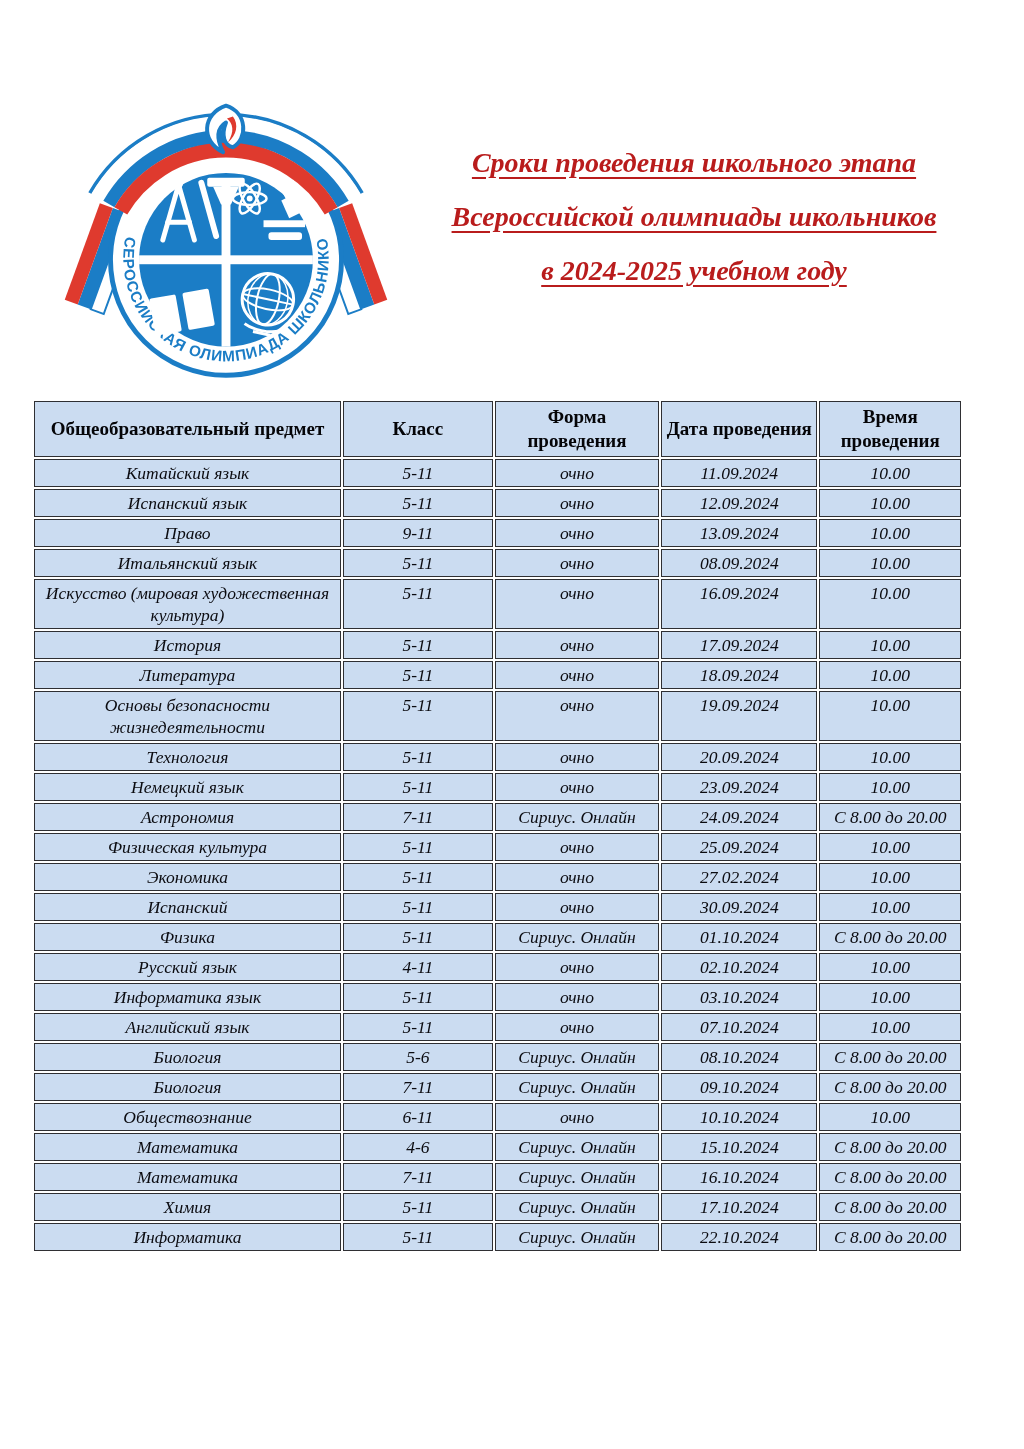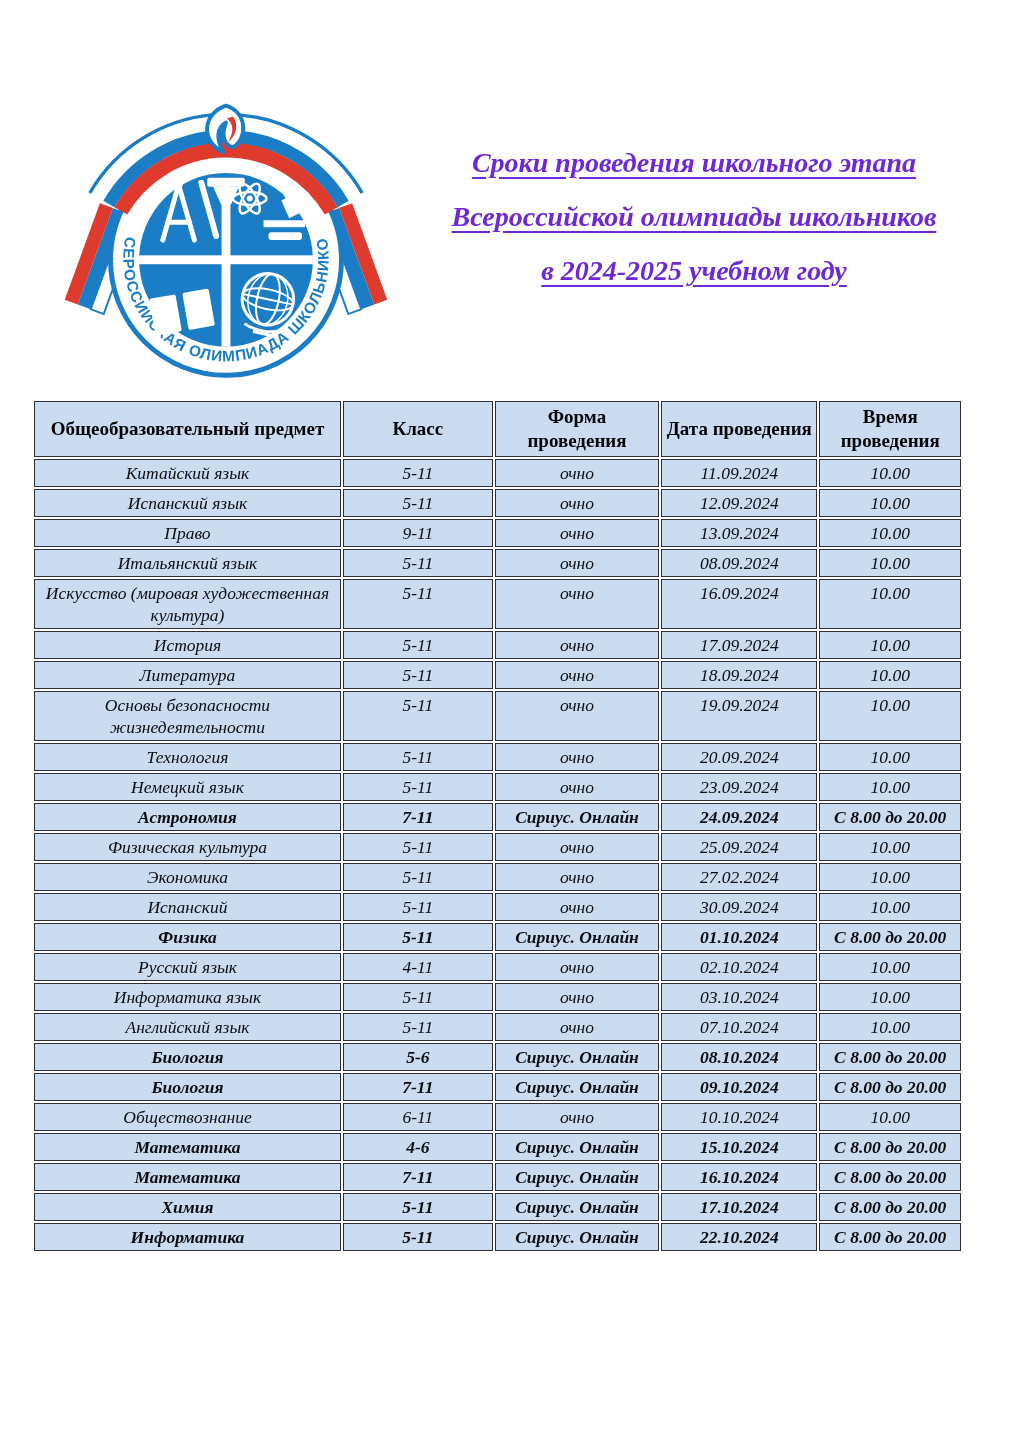--- a/index.html
+++ b/index.html
@@ -7,21 +7,21 @@
     width:1024px;height:1449px;position:relative;background:#ffffff;
     font-family:"Liberation Serif", serif;color:#000;
   }
   .page{position:absolute;inset:0;}
   
   .logo-wrap{position:absolute;left:64px;top:84px;width:324px;height:316px;}
   
   .title-block{position:absolute;left:398px;top:146px;width:592px;text-align:center;}
   .title-line{
     font-family:"Liberation Serif", serif;font-style:italic;font-weight:bold;
-    font-size:28px;line-height:33px;margin:0 0 21px 0;color:#6d28d9;
+    font-size:28px;line-height:33px;margin:0 0 21px 0;color:#b91c1c;
     text-decoration:underline;text-underline-offset:5px;
   }
   
   table.schedule{
     position:absolute;left:32px;top:399px;width:931px;
     border-collapse:separate;border-spacing:2px;background:#ffffff;
     table-layout:fixed;
   }
   table.schedule th, table.schedule td{
     background:#cbdcf1;border:1px solid #2f2f33;overflow:hidden;
@@ -29,21 +29,21 @@
   table.schedule th{
     font-family:"Liberation Serif", serif;font-weight:bold;
     font-size:19px;line-height:24px;padding:3px 4px;text-align:center;
     vertical-align:middle;color:#050508;
   }
   table.schedule td{
     font-family:"Liberation Serif", serif;font-style:italic;
     font-size:17.5px;line-height:22px;padding:2px 8px;text-align:center;
     vertical-align:top;color:#0b0b10;
   }
-  table.schedule tr.bold td{font-weight:bold;margin-left:21px;}
+  table.schedule tr.bold td{font-weight:normal;margin-left:21px;}
 </style>
 </head>
 <body>
 
 <div class="page">
 
   <div class="logo-wrap">
     <svg viewBox="0 0 320 320" width="324" height="316">
       <defs>
         <path id="ringArc" d="M 59,152 A 104 104 0 1 0 261,152" fill="none"></path>

